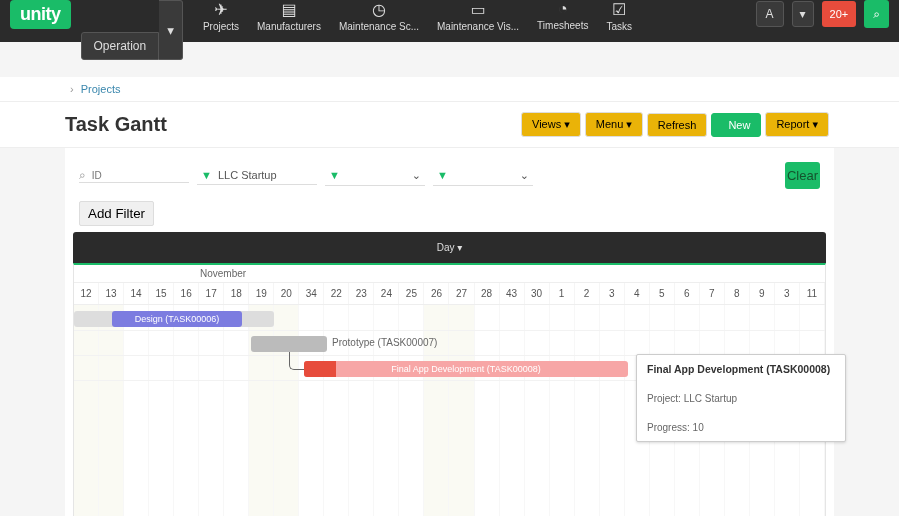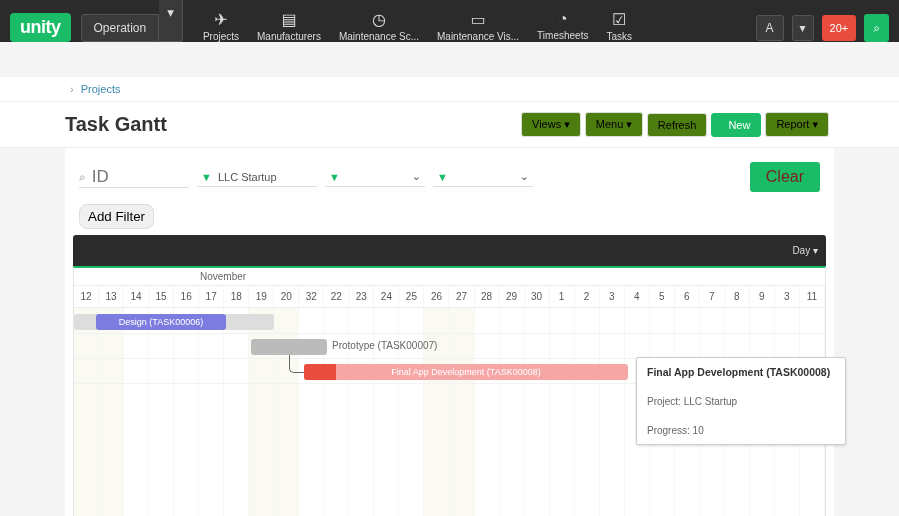--- a/index.html
+++ b/index.html
@@ -1,72 +1,72 @@
 <!DOCTYPE html>
 <html><head>
 <meta charset="utf-8">
 <style>
 * { box-sizing: border-box; margin: 0; padding: 0; font-family: Arial, sans-serif; }
 body { background: #f5f5f5; font-size: 12px; color: #333; }
 
-.topnav { background: #2b2b2b; height: 42px; display: flex; align-items: flex-end; padding: 0 10px; }
+.topnav { background: #2b2b2b; height: 42px; display: flex; align-items: flex-start; padding: 0 10px; }
 .logo { background: #1abc68; color: #fff; font-weight: bold; font-size: 18px; padding: 4px 10px; border-radius: 4px; margin-right: 10px; letter-spacing: -0.5px; }
 .op-group { display: flex; margin-right: 20px; }
 .op-btn { background: #3a3a3a; color: #ddd; border: 1px solid #555; padding: 6px 12px; font-size: 12px; border-radius: 3px 0 0 3px; cursor: pointer; margin-top: 32px; }
 .op-caret { background: #3a3a3a; color: #ddd; border: 1px solid #555; border-left: none; padding: 6px 8px; border-radius: 0 3px 3px 0; cursor: pointer; }
 .nav-items { display: flex; gap: 18px; flex: 1; }
 .nav-item { color: #ddd; text-align: center; cursor: pointer; font-size: 10px; }
 .nav-icon { font-size: 16px; display: block; margin-bottom: 2px; }
 .nav-right { display: flex; gap: 8px; align-items: center; }
 .avatar-btn { background: #3a3a3a; border: 1px solid #555; color: #ddd; padding: 5px 9px; border-radius: 3px; cursor: pointer; }
 .caret-btn { background: #3a3a3a; border: 1px solid #555; color: #ddd; padding: 5px 7px; border-radius: 3px; cursor: pointer; }
 .notif-btn { background: #e74c3c; color: #fff; padding: 7px 8px; border-radius: 3px; font-size: 11px; cursor: pointer; }
 .search-btn { background: #1abc68; color: #fff; padding: 7px 9px; border-radius: 3px; cursor: pointer; }
 
 .breadcrumb { background: #fff; padding: 6px 70px; border-bottom: 1px solid #eee; font-size: 11px; margin-top: 35px; }
 .breadcrumb .chev { color: #999; margin-right: 4px; }
 .breadcrumb a { color: #3a87ad; text-decoration: none; }
 
 .page-header { background: #fff; padding: 10px 70px 10px 65px; display: flex; align-items: center; border-bottom: 1px solid #eee; }
 .page-title { font-size: 20px; font-weight: 700; flex: 1; }
-.hdr-btn { background: #4d7c0f; border: 1px solid #ddd; padding: 5px 10px; font-size: 11px; border-radius: 3px; margin-left: 4px; cursor: pointer; }
+.hdr-btn { background: #eab308; border: 1px solid #ddd; padding: 5px 10px; font-size: 11px; border-radius: 3px; margin-left: 4px; cursor: pointer; }
 .hdr-btn.new { background: #1abc68; color: #fff; border-color: #1abc68; padding-left: 16px; }
 
 .main { background: #fff; margin: 0 65px 20px 65px; padding: 10px 8px; }
 .filter-row { display: flex; align-items: center; gap: 8px; padding: 4px 6px; }
 .search-wrap { display: flex; align-items: center; border-bottom: 1px solid #ddd; width: 110px; }
 .search-icon-sm { color: #999; font-size: 12px; margin-right: 6px; }
-.id-input { border: none; outline: none; font-size: 17px; width: 70px; }
+.id-input { border: none; outline: none; font-size: 10px; width: 70px; }
 .filter-sel { display: flex; align-items: center; border-bottom: 1px solid #ddd; font-size: 11px; padding: 3px 4px; color: #555; }
 .funnel { color: #1abc68; margin-right: 6px; font-size: 11px; }
 .sel-caret { margin-left: auto; color: #555; }
 .fw-120 { width: 120px; }
 .fw-100 { width: 100px; }
-.clear-btn { margin-left: auto; background: #1abc68; color: #7f1d1d; border: none; padding: 6px 16px; border-radius: 3px; font-size: 16px; cursor: pointer; }
+.clear-btn { margin-left: auto; background: #1abc68; color: #14532d; border: none; padding: 6px 2px; border-radius: 3px; font-size: 13px; cursor: pointer; }
 
 .sub-row { display: flex; padding: 8px 6px 6px; font-size: 11px; align-items: center; }
-.add-filter { background: #f0f0f0; border: 1px solid #ddd; padding: 4px 8px; border-radius: 8px; cursor: pointer; }
+.add-filter { background: #f0f0f0; border: 1px solid #ddd; padding: 4px 8px; border-radius: 2px; cursor: pointer; }
 .expected { margin-left: auto; color: #888; display: flex; align-items: center; gap: 6px; }
 .up-arrow { background: #f0f0f0; border: 1px solid #ddd; border-radius: 2px; padding: 2px 5px; }
 
-.dark-bar { background: #2b2b2b; height: 31px; border-radius: 3px 3px 0 0; display: flex; align-items: center; justify-content: flex-end; padding: 12px 8px; color: #ddd; font-size: 10px; }
+.dark-bar { background: #2b2b2b; height: 31px; border-radius: 3px 3px 0 0; display: flex; align-items: center; justify-content: center; padding: 12px 8px; color: #ddd; font-size: 10px; }
 
 .gantt { border: 1px solid #e5e5e5; border-top: 2px solid #1abc68; position: relative; }
 .month-row { height: 18px; border-bottom: 1px solid #eee; position: relative; font-size: 10px; color: #666; }
 .month-label { position: absolute; left: 78px; top: 3px; padding-left: 48px; }
 .day-row { height: 22px; border-bottom: 1px solid #eee; display: flex; }
 .day-cell { flex: 1; text-align: center; font-size: 10px; color: #555; line-height: 22px; border-right: 1px solid #f5f5f5; }
 .chart-area { position: relative; height: 220px; }
 .col-grid { position: absolute; inset: 0; display: flex; }
 .col { flex: 1; border-right: 1px solid #f7f7f7; }
 .col.wknd { background: #fafaf3; }
 .row-line { position: absolute; left: 0; right: 0; border-top: 1px solid #f2f2f2; }
 
 .bar { position: absolute; height: 16px; border-radius: 3px; font-size: 9px; color: #fff; line-height: 16px; text-align: center; overflow: hidden; white-space: nowrap; }
-.bar1 { background: #7c7ce0; top: 6px; left: 22px; width: 130px; }
+.bar1 { background: #7c7ce0; top: 6px; left: 38px; width: 130px; }
 .bar-placeholder { position: absolute; background: #ddd; height: 16px; border-radius: 3px; top: 6px; left: 0; width: 200px; }
 .bar2 { background: #bbb; top: 31px; left: 177px; width: 76px; }
 .bar2-label { position: absolute; top: 32px; left: 258px; font-size: 10px; color: #666; }
 .arrow-path { position: absolute; top: 47px; left: 215px; width: 20px; height: 18px; border-left: 1.5px solid #666; border-bottom: 1.5px solid #666; border-bottom-left-radius: 5px; }
 .arrow-head { position: absolute; top: 59px; left: 231px; width: 0; height: 0; border-top: 4px solid transparent; border-bottom: 4px solid transparent; border-left: 6px solid #666; }
 .bar3-bg { position: absolute; top: 56px; left: 230px; width: 324px; height: 16px; background: #f7a6a6; border-radius: 3px; }
 .bar3-prog { position: absolute; top: 56px; left: 230px; width: 32px; height: 16px; background: #e74c3c; border-radius: 3px 0 0 3px; }
 .bar3-label { position: absolute; top: 56px; left: 230px; width: 324px; height: 16px; line-height: 16px; text-align: center; font-size: 9px; color: #fff; }
 
 .tooltip { position: absolute; top: 49px; left: 562px; background: #fff; border: 1px solid #ccc; border-radius: 2px; padding: 8px 10px; font-size: 10px; width: 210px; box-shadow: 0 1px 3px rgba(0,0,0,0.15); }
@@ -156,29 +156,29 @@
     <div class="day-row" id="day-row">
         <div class="day-cell">12</div>
         <div class="day-cell">13</div>
         <div class="day-cell">14</div>
         <div class="day-cell">15</div>
         <div class="day-cell">16</div>
         <div class="day-cell">17</div>
         <div class="day-cell">18</div>
         <div class="day-cell">19</div>
         <div class="day-cell">20</div>
-        <div class="day-cell">32</div>
+        <div class="day-cell">34</div>
         <div class="day-cell">22</div>
         <div class="day-cell">23</div>
         <div class="day-cell">24</div>
         <div class="day-cell">25</div>
         <div class="day-cell">26</div>
         <div class="day-cell">27</div>
         <div class="day-cell">28</div>
-        <div class="day-cell">29</div>
+        <div class="day-cell">43</div>
         <div class="day-cell">30</div>
         <div class="day-cell">1</div>
         <div class="day-cell">2</div>
         <div class="day-cell">3</div>
         <div class="day-cell">4</div>
         <div class="day-cell">5</div>
         <div class="day-cell">6</div>
         <div class="day-cell">7</div>
         <div class="day-cell">8</div>
         <div class="day-cell">9</div>

